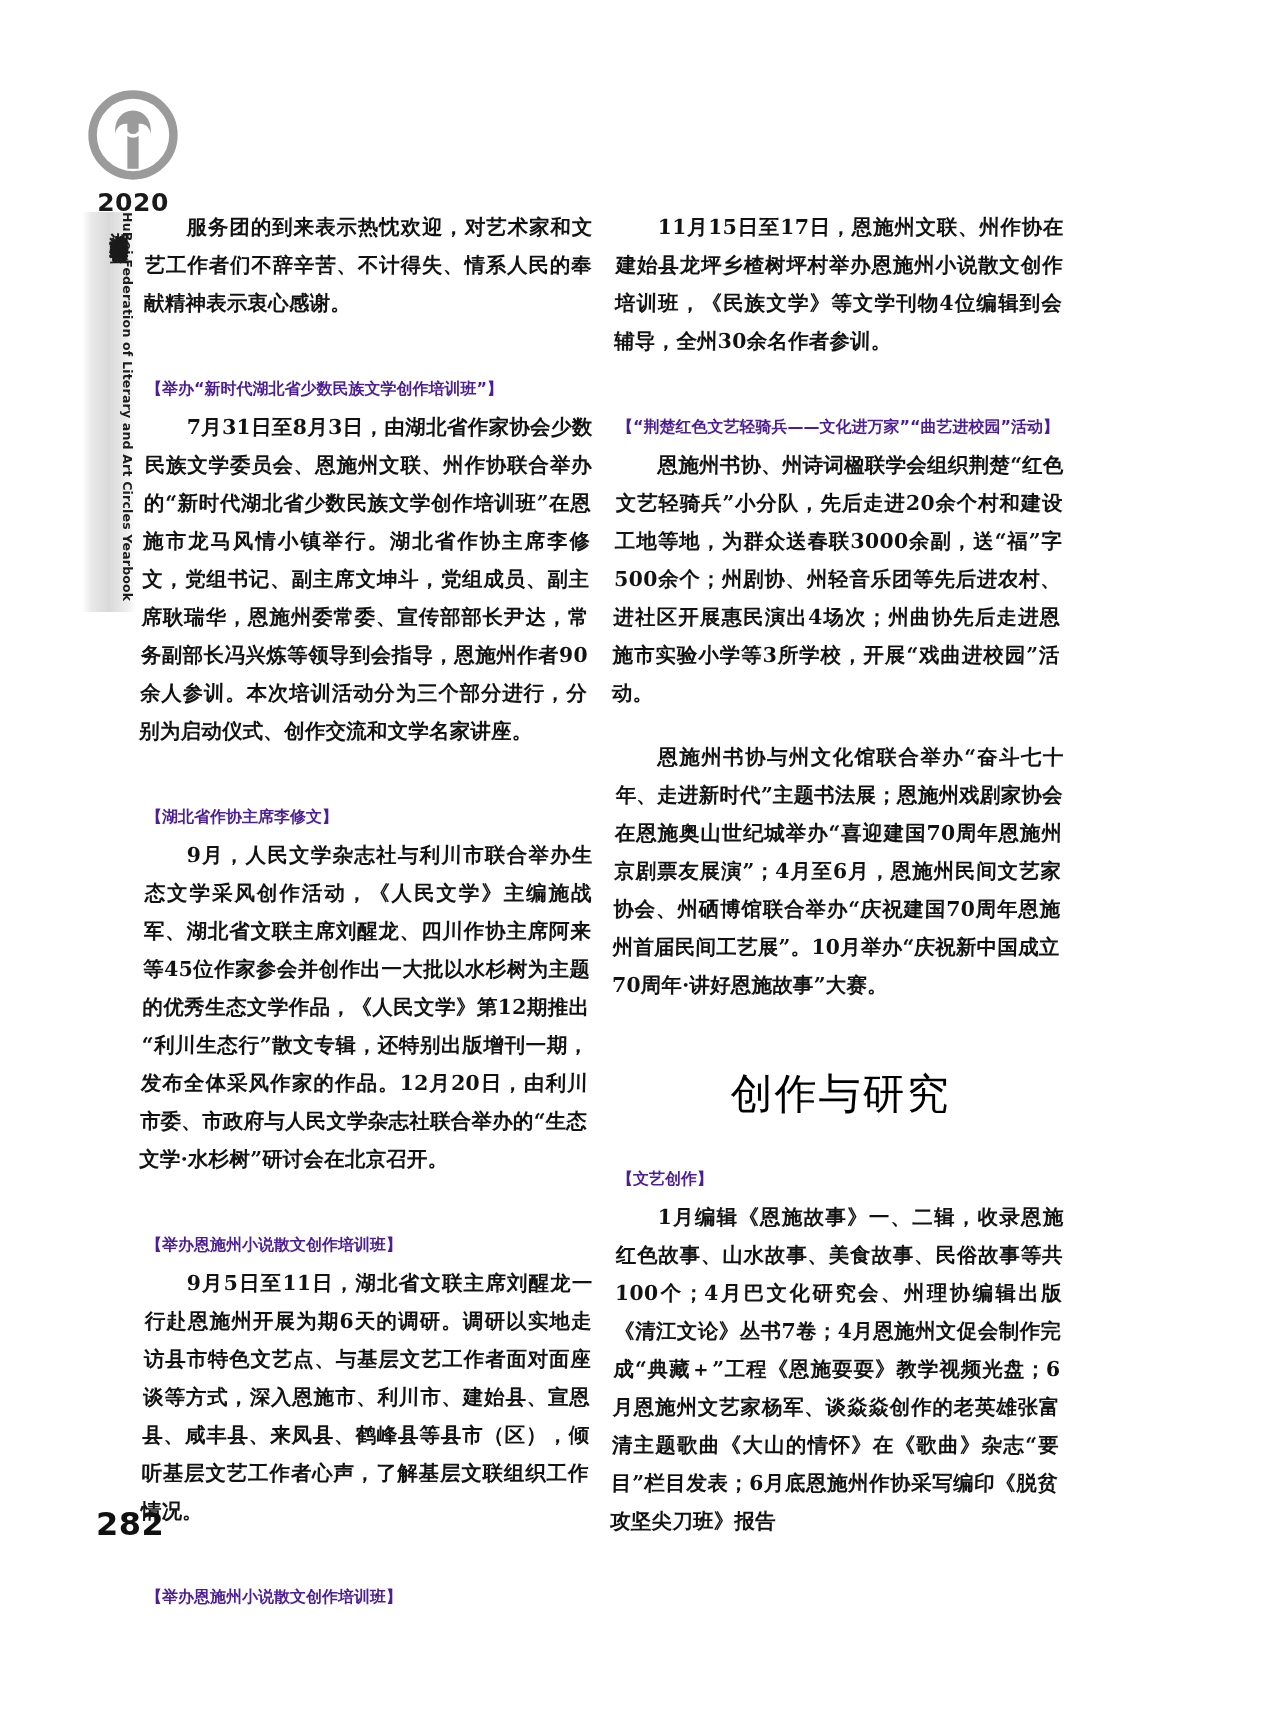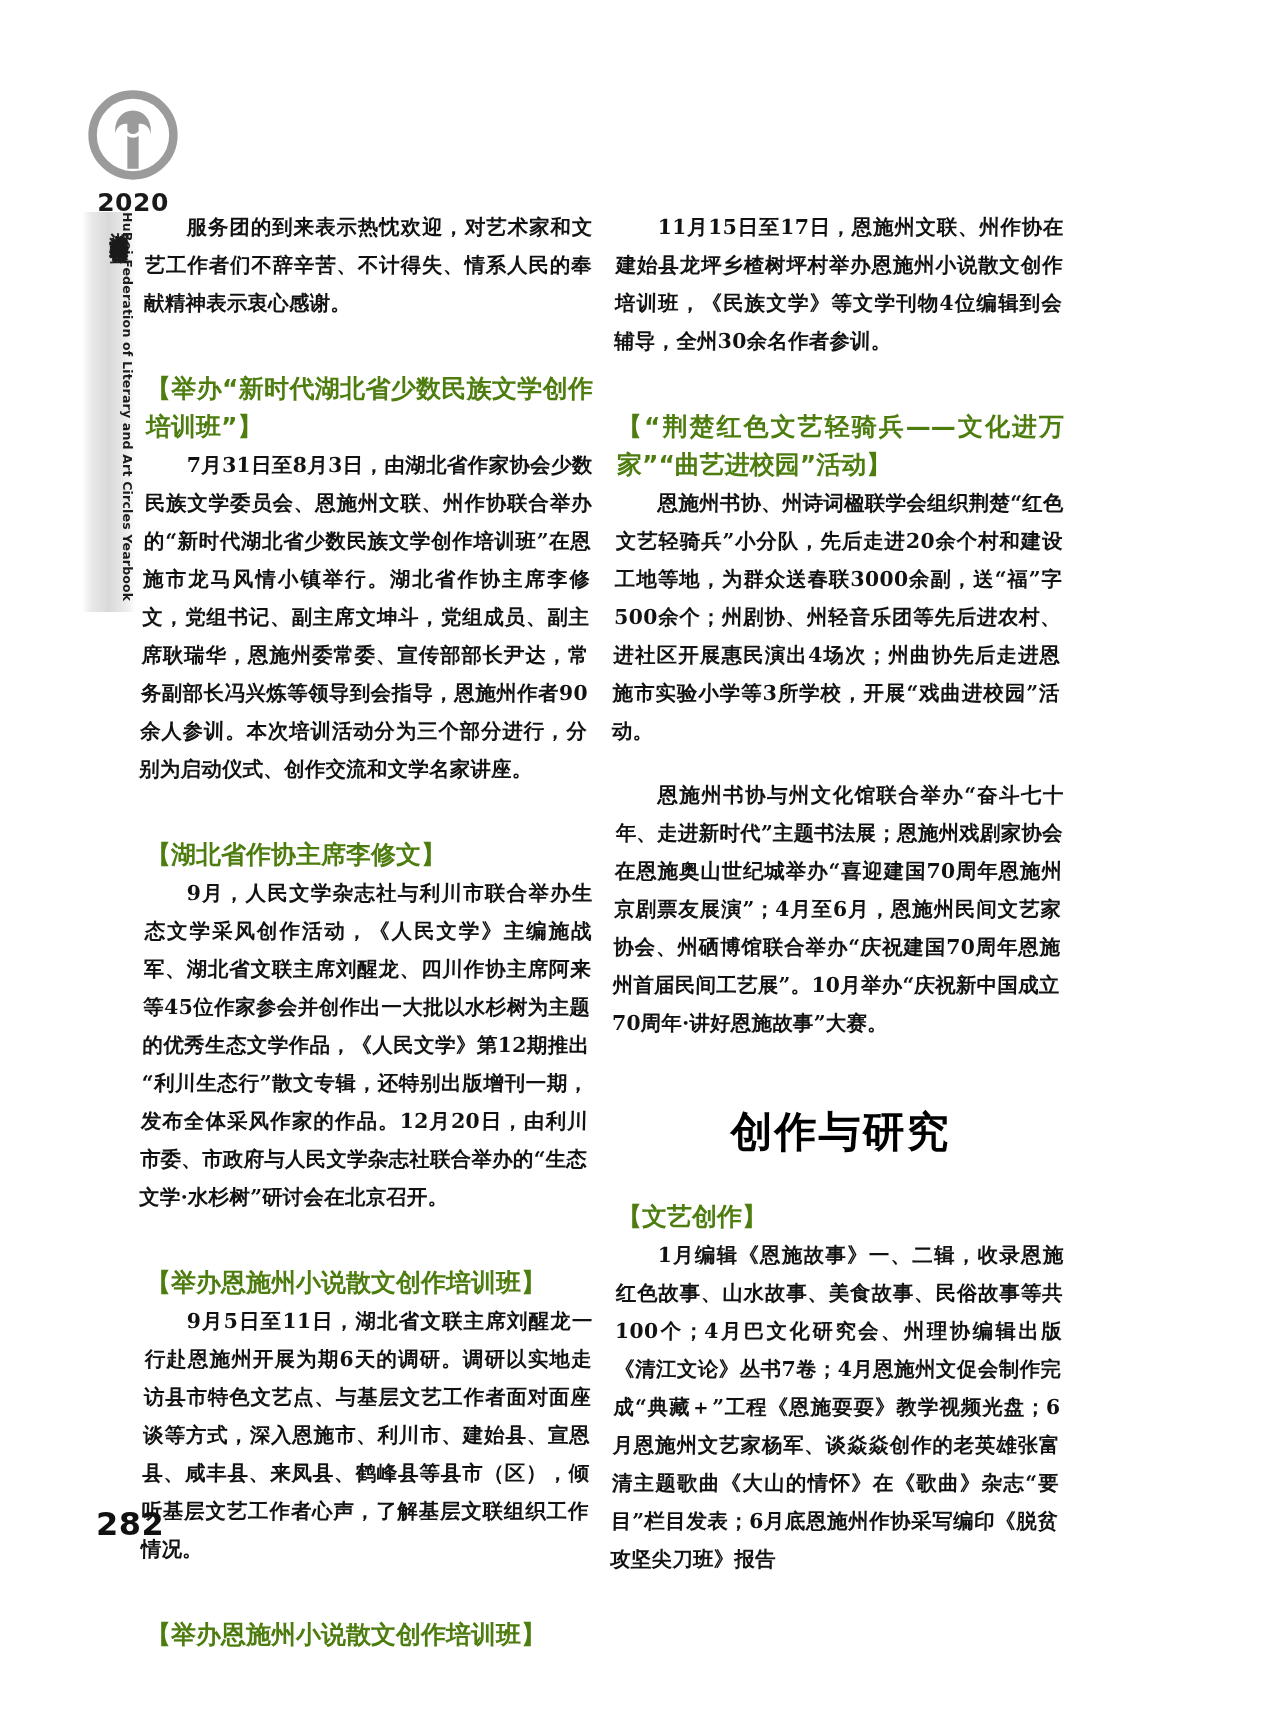--- a/index.html
+++ b/index.html
@@ -109,35 +109,35 @@
     letter-spacing: 0.2px;
     transform: skewX(-1.2deg);
     transform-origin: left top;
   }
   .para.indent { text-indent: 2em; }
 
   
   .heading {
     font-family: "DejaVu Sans", "Liberation Sans", sans-serif;
     font-weight: bold;
-    font-size: 25px;
+    font-size: 16px;
     line-height: 38px;
-    color: #4d7c0f;
+    color: #4c1d95;
     letter-spacing: 0px;
     margin: 22px 0 0 0;
     text-align: justify;
     text-justify: inter-ideograph;
   }
   .heading.tight { margin-top: 18px; }
   .gap-lg { height: 26px; }
 
   
   .part-title {
     font-family: "DejaVu Sans", "Liberation Sans", sans-serif;
-    font-weight: bold;
+    font-weight: normal;
     font-size: 42px;
     line-height: 64px;
     text-align: center;
     color: #000000;
     letter-spacing: 2px;
     margin: 58px 0 34px 0;
   }
 
   
   .folio {

